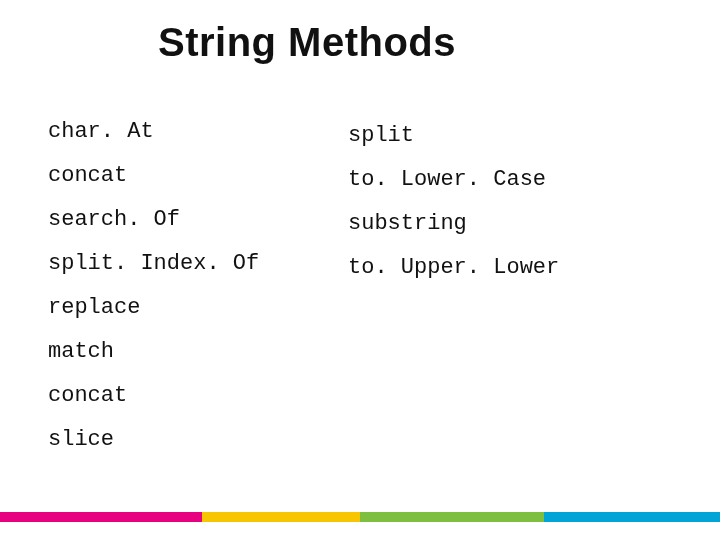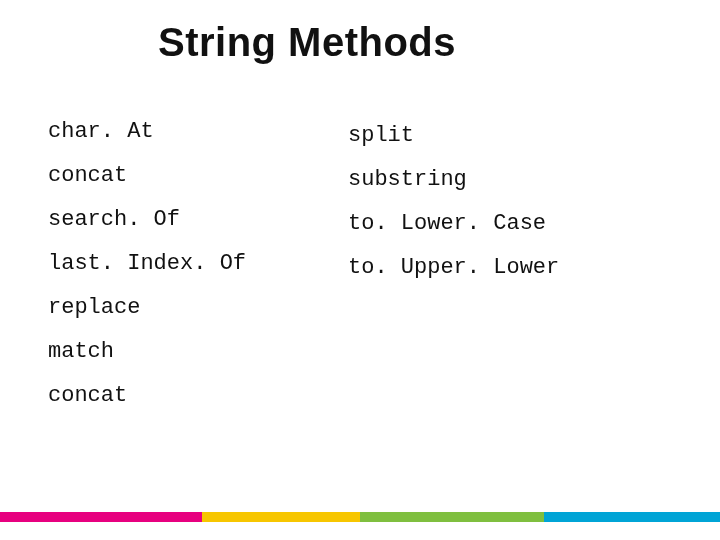--- a/index.html
+++ b/index.html
@@ -71,29 +71,30 @@
 
 <div class="slide">
 
   <div class="title">String Methods</div>
 
   <div class="columns">
     <div class="col col-left">
       <div class="item">char. At</div>
       <div class="item">concat</div>
       <div class="item">search. Of</div>
-      <div class="item">last. Index. Of</div>
+      <div class="item">split. Index. Of</div>
       <div class="item">replace</div>
       <div class="item">match</div>
       <div class="item">concat</div>
+      <div class="item">slice</div>
     </div>
     <div class="col col-right">
       <div class="item">split</div>
+      <div class="item">to. Lower. Case</div>
       <div class="item">substring</div>
-      <div class="item">to. Lower. Case</div>
       <div class="item">to. Upper. Lower</div>
     </div>
   </div>
 
   <div class="footer-bar">
     <div class="seg seg-1"></div>
     <div class="seg seg-2"></div>
     <div class="seg seg-3"></div>
     <div class="seg seg-4"></div>
   </div>

